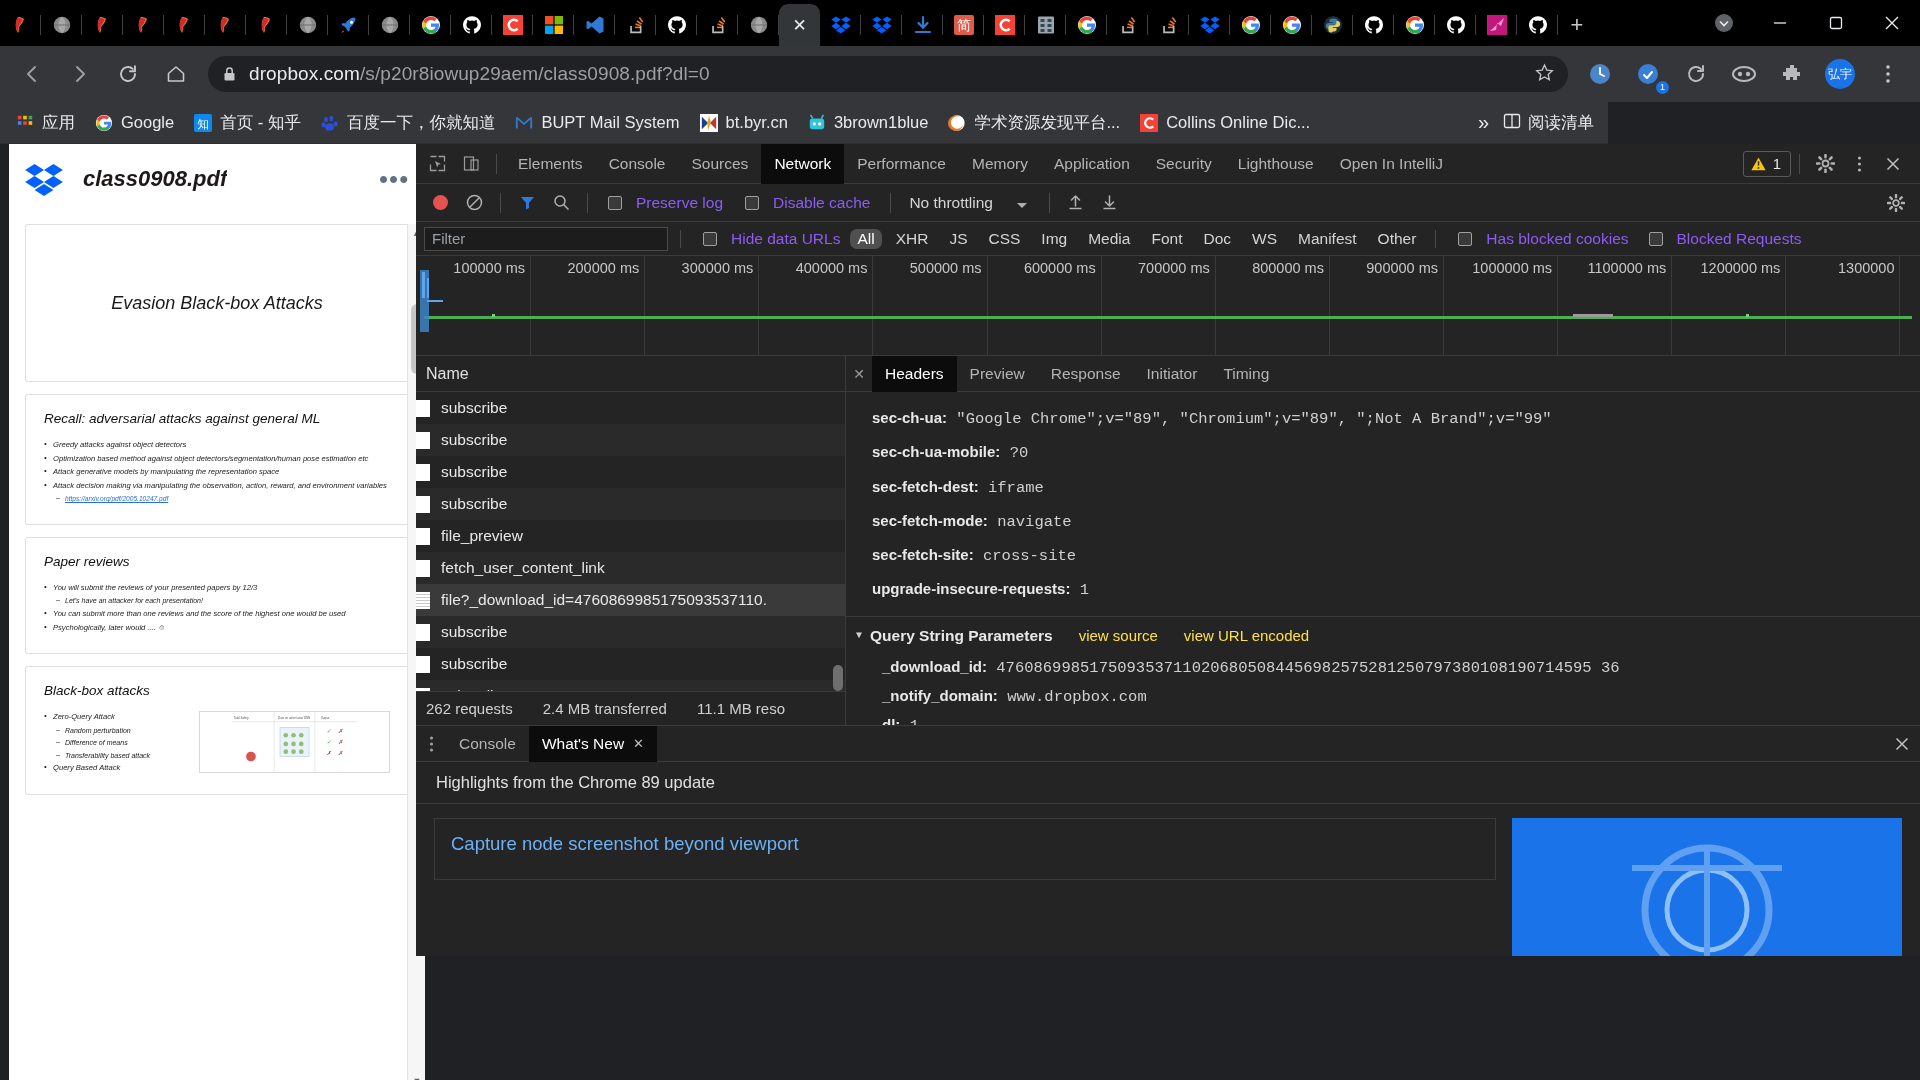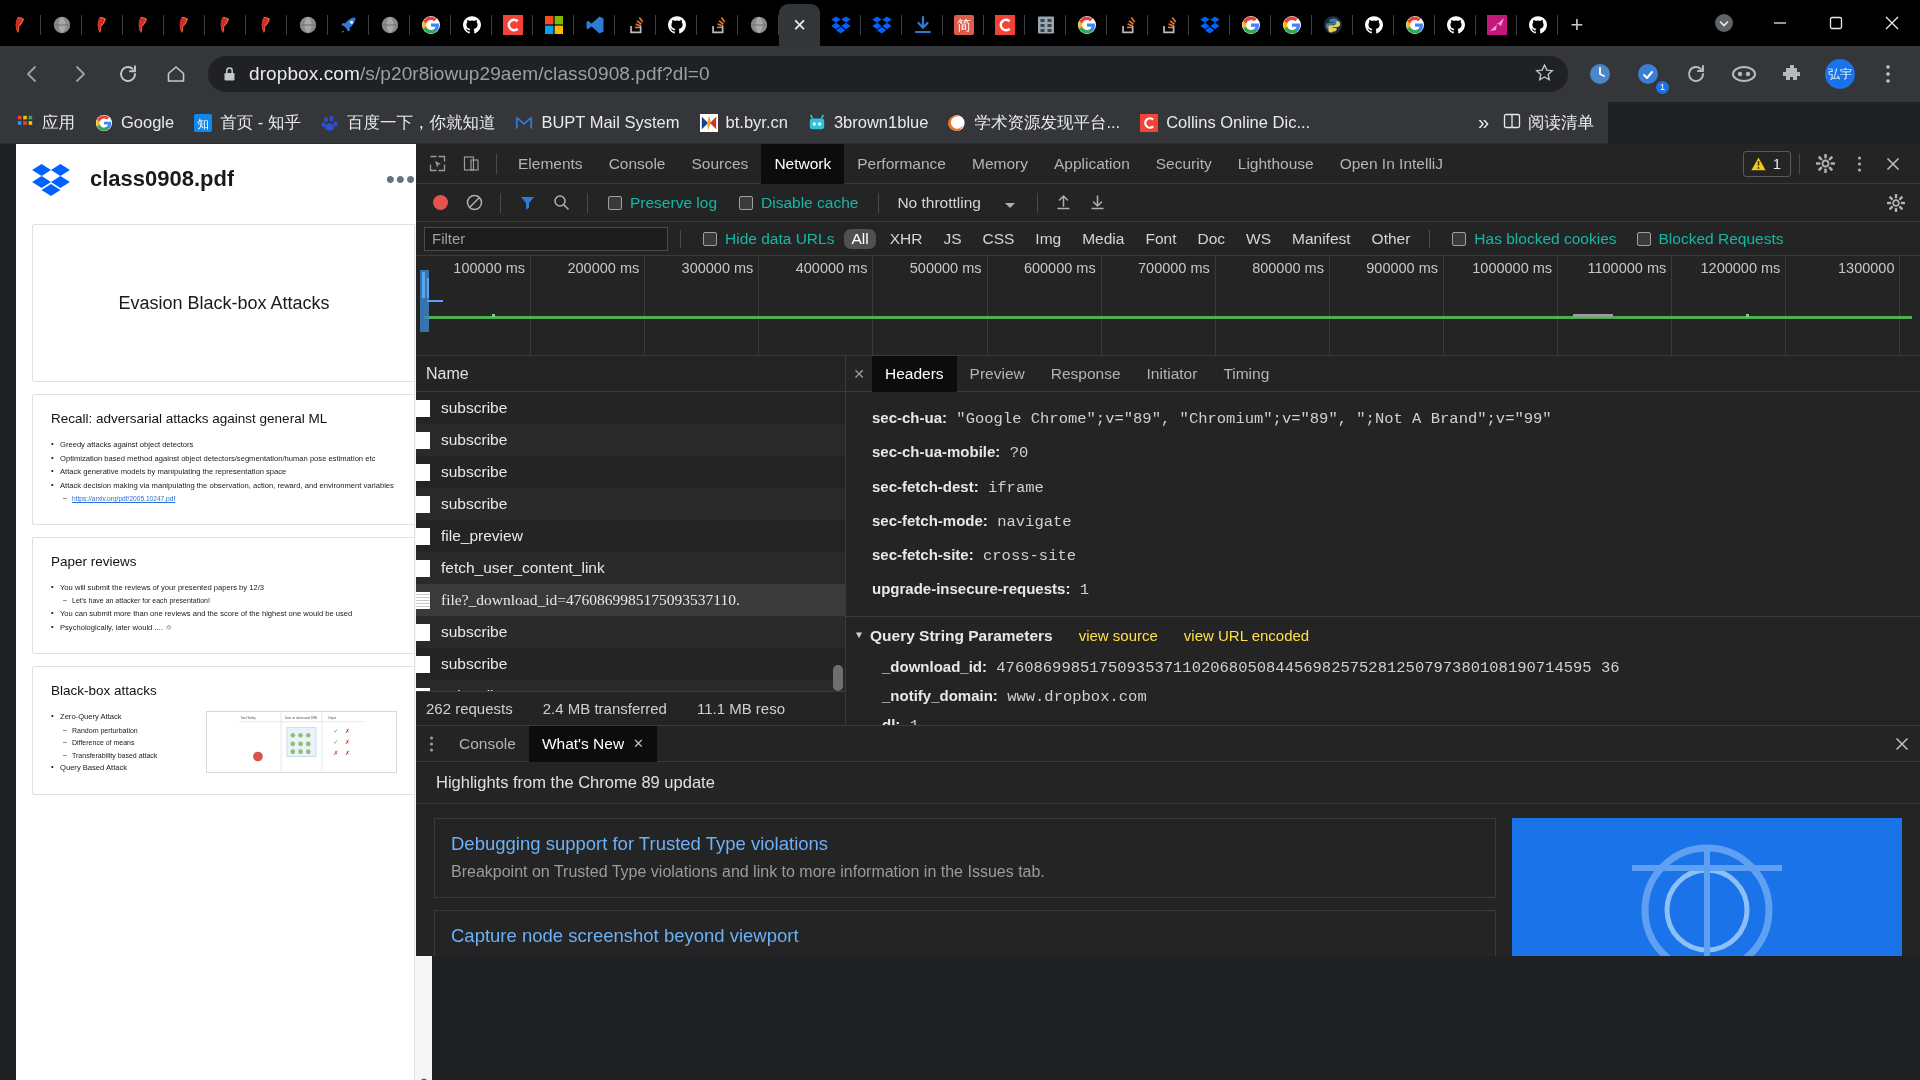--- a/index.html
+++ b/index.html
@@ -89,22 +89,22 @@
     border-radius: 4px; margin-right: 4px; flex: 0 0 auto;
   }
   .bm .bmico { width: 18px; height: 18px; margin-right: 8px; flex: 0 0 18px; display: flex; align-items: center; justify-content: center; }
   .bm .bmlabel { font-size: 16.5px; color: #e8eaed; white-space: nowrap; }
   .bm-overflow { margin-left: auto; color: #e8eaed; font-size: 20px; padding: 0 14px; }
   .readlist { display: flex; align-items: center; color: #e8eaed; font-size: 16.5px; padding-right: 6px; }
   .readlist .bmico { margin-right: 7px; }
 
   
   .page {
-    position: absolute; left: 16px; top: 144px; width: 416px; height: 936px;
-    background: #ffffff; overflow: hidden;
+    position: absolute; left: 9px; top: 144px; width: 416px; height: 936px;
+    background: #ffffff; overflow: hidden; font-style: italic;
   }
   .dbx-header { height: 70px; display: flex; align-items: center; padding: 0 16px; background:#fff; }
   .dbx-logo { width: 38px; height: 34px; flex: 0 0 38px; }
   .dbx-title { font-size: 22px; color: #1e1919; margin-left: 20px; font-weight: 700;
                white-space: nowrap; overflow: hidden; }
   .dbx-dots { margin-left: auto; color: #637282; font-size: 26px; line-height: 12px; letter-spacing: 1px; }
 
   .pdf-scrollarea { position: relative; height: 866px; background: #fff; }
   .slide {
     margin: 10px 16px 12px 16px; background: #fff;
@@ -161,21 +161,21 @@
     display: flex; align-items: center; gap: 7px; border: 1px solid #5a5a5a;
     border-radius: 3px; padding: 2px 9px 2px 7px; height: 26px; color: #e8e8e8; font-size: 15px;
   }
 
   .dt-toolbar2 {
     height: 38px; display: flex; align-items: center; padding: 0 8px;
     border-bottom: 1px solid #3b3b3b; flex: 0 0 38px; gap: 2px;
   }
   .rec-dot { width: 15px; height: 15px; border-radius: 50%; background: #e4534f; }
   .t2btn { width: 32px; height: 30px; display: flex; align-items: center; justify-content: center; color: #9b9b9b; }
-  .chk { display: flex; align-items: center; gap: 8px; color: #14b8a6; font-size: 15.5px; padding: 0 10px; white-space: nowrap; }
+  .chk { display: flex; align-items: center; gap: 14px; color: #8b5cf6; font-size: 15.5px; padding: 0 10px; white-space: nowrap; }
   .chkbox { width: 14px; height: 14px; border: 1px solid #a0a0a0; border-radius: 2px; background: #3a3a3a; }
   .throttle { display: flex; align-items: center; gap: 12px; font-size: 15.5px; color: #d5d5d5; padding-left: 8px; }
   .caret-dn { width: 0; height: 0; border-left: 5px solid transparent; border-right: 5px solid transparent; border-top: 5px solid #b0b0b0; }
   .t2right { margin-left: auto; display:flex; align-items:center; }
 
   .dt-filterbar {
     height: 34px; display: flex; align-items: center; border-bottom: 1px solid #3b3b3b;
     flex: 0 0 34px; padding-left: 2px;
   }
   .filterinput {
@@ -196,21 +196,21 @@
   .ov-handle { position: absolute; width: 9px; height: 50px; background: #3b82c4; opacity: 0.85; }
   .ov-blue { position: absolute; background: #2f7bd4; }
 
   
   .dt-main { flex: 1; display: flex; min-height: 0; border-bottom: 1px solid #3b3b3b; }
   .req-pane { width: 430px; flex: 0 0 430px; display: flex; flex-direction: column; border-right: 1px solid #3b3b3b; min-height: 0; }
   .req-head { height: 36px; display: flex; align-items: center; padding-left: 10px; border-bottom: 1px solid #3b3b3b; font-size: 16px; color: #e0e0e0; flex: 0 0 36px; }
   .req-list { flex: 1; overflow: hidden; position: relative; }
   .req-row { height: 32px; display: flex; align-items: center; font-size: 15.5px; color: #e8e8e8; white-space: nowrap; }
   .req-row:nth-child(odd) { background: #2a2a2a; }
-  .req-row.selected { background: #3a3a3a; font-family: Liberation Serif, serif; }
+  .req-row.selected { background: #3a3a3a; }
   .req-ico { width: 14px; height: 17px; background: #fff; margin-right: 11px; flex: 0 0 14px; }
   .req-ico.doc { background: repeating-linear-gradient(180deg,#fff 0 2px,#c9c9c9 2px 3px); }
   .req-scroll { position: absolute; right: 2px; bottom: 0; width: 10px; height: 26px; background: #6e6e6e; border-radius: 5px; }
   .req-status { height: 34px; display: flex; align-items: center; gap: 30px; padding-left: 10px; border-top: 1px solid #3b3b3b; font-size: 15px; color: #d0d0d0; flex: 0 0 34px; overflow: hidden; white-space: nowrap; }
 
   .detail-pane { flex: 1; display: flex; flex-direction: column; min-width: 0; }
   .detail-tabs { height: 36px; display: flex; align-items: center; border-bottom: 1px solid #3b3b3b; flex: 0 0 36px; }
   .dclose { width: 26px; display: flex; align-items: center; justify-content: center; color: #9b9b9b; font-size: 14px; }
   .dtab { padding: 0 13px; height: 36px; display: flex; align-items: center; font-size: 15.5px; color: #b4b4b4; }
   .dtab.active { background: #0c0c0c; color: #fff; }
@@ -1147,24 +1147,20 @@
         <div class="drawer-close">
           <svg width="16" height="16" viewBox="0 0 16 16">
               <path d="M2.5 2.5 L13.5 13.5 M13.5 2.5 L2.5 13.5" stroke="#c0c0c0" stroke-width="1.5"></path>
             </svg>
         </div>
       </div>
       <div class="wn-sub">Highlights from the Chrome 89 update</div>
       <div class="wn-body">
         <div class="wn-list" id="wn-cards">
             <div class="wn-card">
-              <div class="t">Debugging support for Trusted Type violations</div>
-              <div class="d">Breakpoint on Trusted Type violations and link to more information in the Issues tab.</div>
-            </div>
-            <div class="wn-card">
               <div class="t">Capture node screenshot beyond viewport</div>
               <div class="d"></div>
             </div>
           </div>
         <div class="wn-img">
           <svg width="390" height="150" viewBox="0 0 390 150">
             <rect width="390" height="150" fill="#1a73e8"></rect>
             <circle cx="195" cy="92" r="62" stroke="#5fa0f2" stroke-width="7" fill="none"></circle>
             <circle cx="195" cy="92" r="40" stroke="#8cc0f7" stroke-width="5" fill="none"></circle>
             <path d="M120 50 H270" stroke="#5fa0f2" stroke-width="6"></path>

